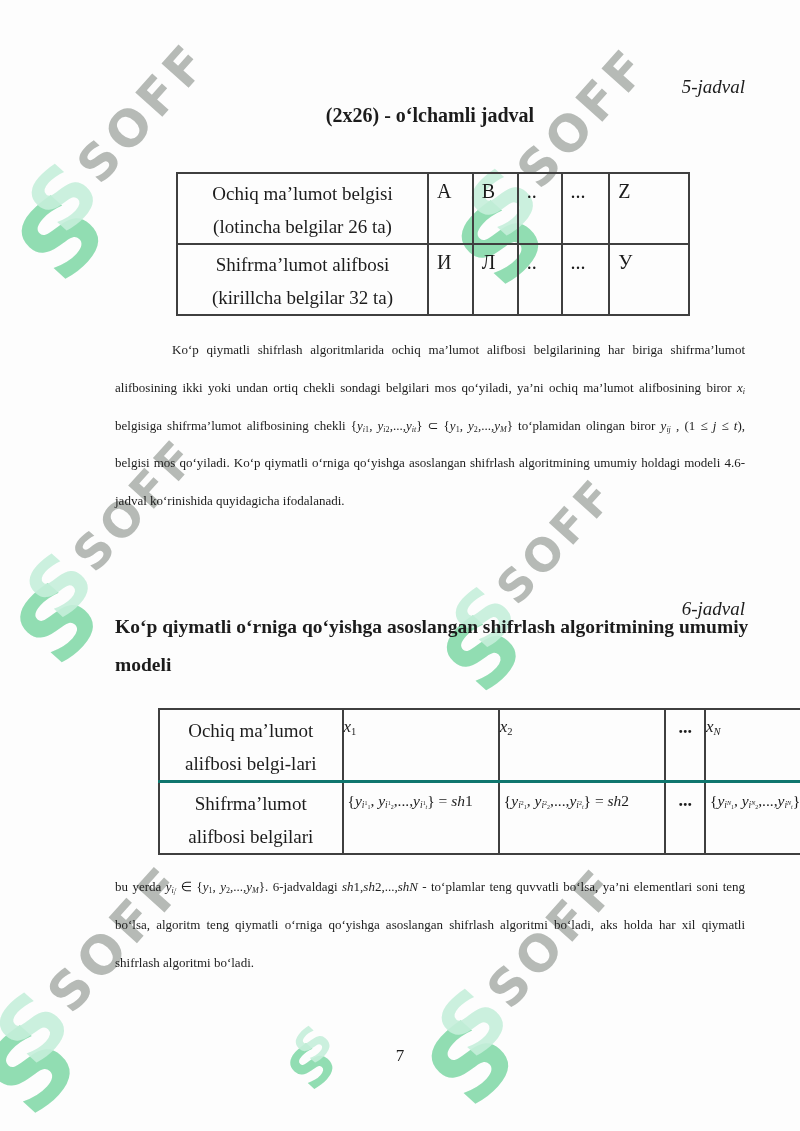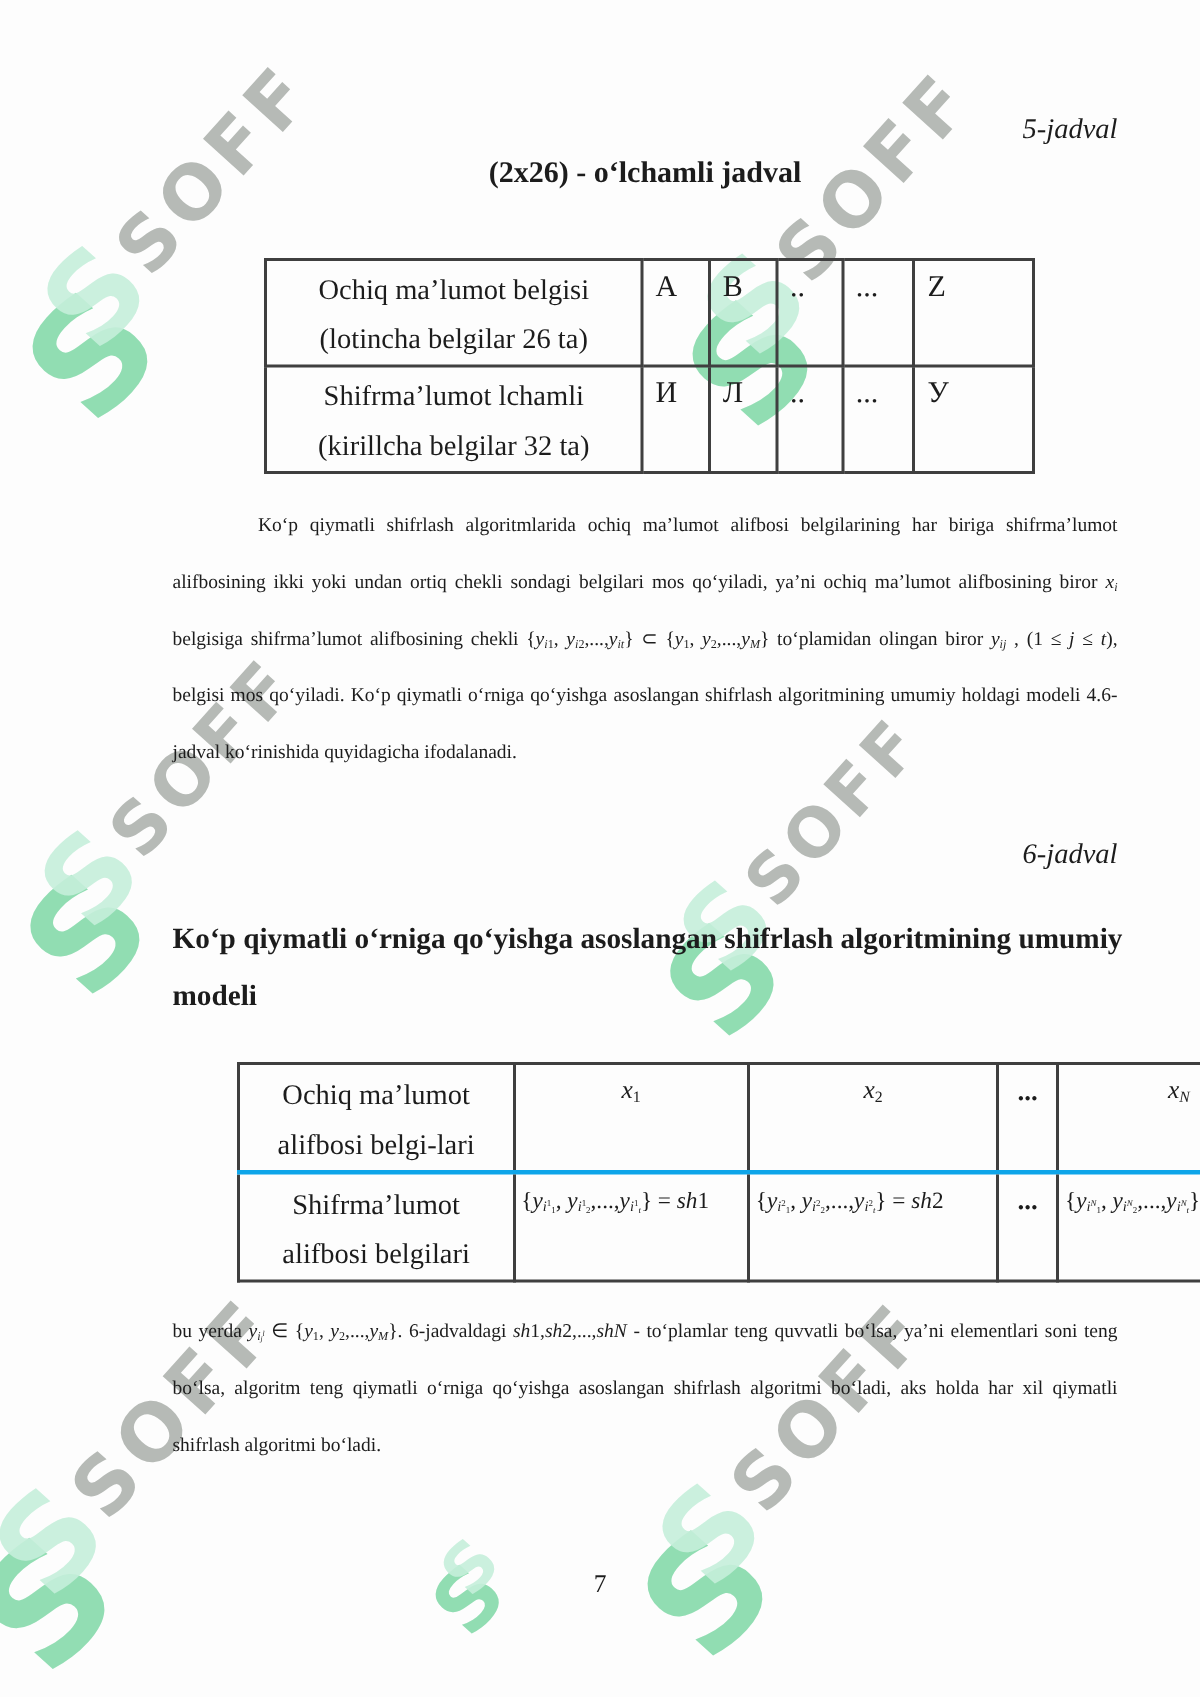--- a/index.html
+++ b/index.html
@@ -25,40 +25,40 @@
   .wm-s1 { font-family:"DejaVu Sans",sans-serif; font-weight:bold; font-size:100px; line-height:.92; opacity:.85; }
   .wm-s2 { font-family:"DejaVu Sans",sans-serif; font-weight:bold; font-size:80px;  line-height:.92; opacity:.9; margin-left:-34px; margin-bottom:34px; }
   .wm-soff { font-family:"DejaVu Sans",sans-serif; font-weight:bold; font-size:50px; letter-spacing:5px; margin-left:4px; margin-bottom:40px; }
   
   .content { position:absolute; inset:0; z-index:1;text-decoration:underline; }
   .caption {
     position:absolute; left:115px; width:630px;
     text-align:right; font-style:italic; font-size:19px;
   }
   #cap5 { top:76px; }
-  #cap6 { top:559px; }
+  #cap6 { top:598px; }
   #title1 {
     position:absolute; top:104px; left:115px; width:630px;
     text-align:center; font-weight:bold; font-size:20px;
   }
   #heading2 { position:absolute; top:608px; left:115px; width:630px; }
   #heading2 .hline { display:flex; justify-content:flex-start; font-weight:bold; font-size:19.5px; line-height:38px; }
   #heading2 .hline span { white-space:nowrap; }
   
   table { border-collapse:collapse; position:absolute; background:transparent; }
   td { border:2px solid #3f3f3f; }
   #table5 { left:176px; top:172px; width:514px; font-size:19px; }
   #table5 td { height:66px; }
   #table5 .lbl { text-align:center; vertical-align:top; line-height:33px; padding-top:3px; }
   #table5 .sym { vertical-align:top; text-align:left; padding:5px 0 0 8px; font-size:20px; line-height:24px; }
   #table6 { left:123px; top:708px; width:710px; font-size:19px;margin-left:35px; }
   #table6 td { height:64px; }
-  #table6 tr.r2 td { height:68px; border-top:3px solid #0ea5e9; }
+  #table6 tr.r2 td { height:68px; border-top:3px solid #0f766e; }
   #table6 .lbl { text-align:center; vertical-align:top; line-height:33px; padding-top:4px; }
-  #table6 .xcell { text-align:center; vertical-align:top; padding-top:7px; font-size:17px; }
+  #table6 .xcell { vertical-align:top; padding-top:7px; font-size:17px; }
   #table6 .dots { text-align:center; vertical-align:top; padding-top:7px; font-weight:bold; font-size:18px; }
   #table6 .formula { vertical-align:top; padding:9px 1px 0 4px; font-size:15.5px; white-space:nowrap; overflow:visible; }
   
   .para {
     position:absolute; left:115px; width:630px;
     font-size:13px; line-height:37.8px; text-align:justify;
   }
   #para1 { top:331px; text-indent:57px; }
   #para2 { top:868px; }
   sub, sup { font-size:0.62em; line-height:0; }
@@ -131,21 +131,21 @@
         <div>(lotincha belgilar 26 ta)</div>
       </td>
       <td class="sym">A</td>
       <td class="sym">B</td>
       <td class="sym">..</td>
       <td class="sym">...</td>
       <td class="sym">Z</td>
     </tr>
     <tr>
       <td class="lbl">
-        <div>Shifrma’lumot lchamli</div>
+        <div>Shifrma’lumot alifbosi</div>
         <div>(kirillcha belgilar 32 ta)</div>
       </td>
       <td class="sym">И</td>
       <td class="sym">Л</td>
       <td class="sym">..</td>
       <td class="sym">...</td>
       <td class="sym">У</td>
     </tr>
   </tbody>
     </table>

